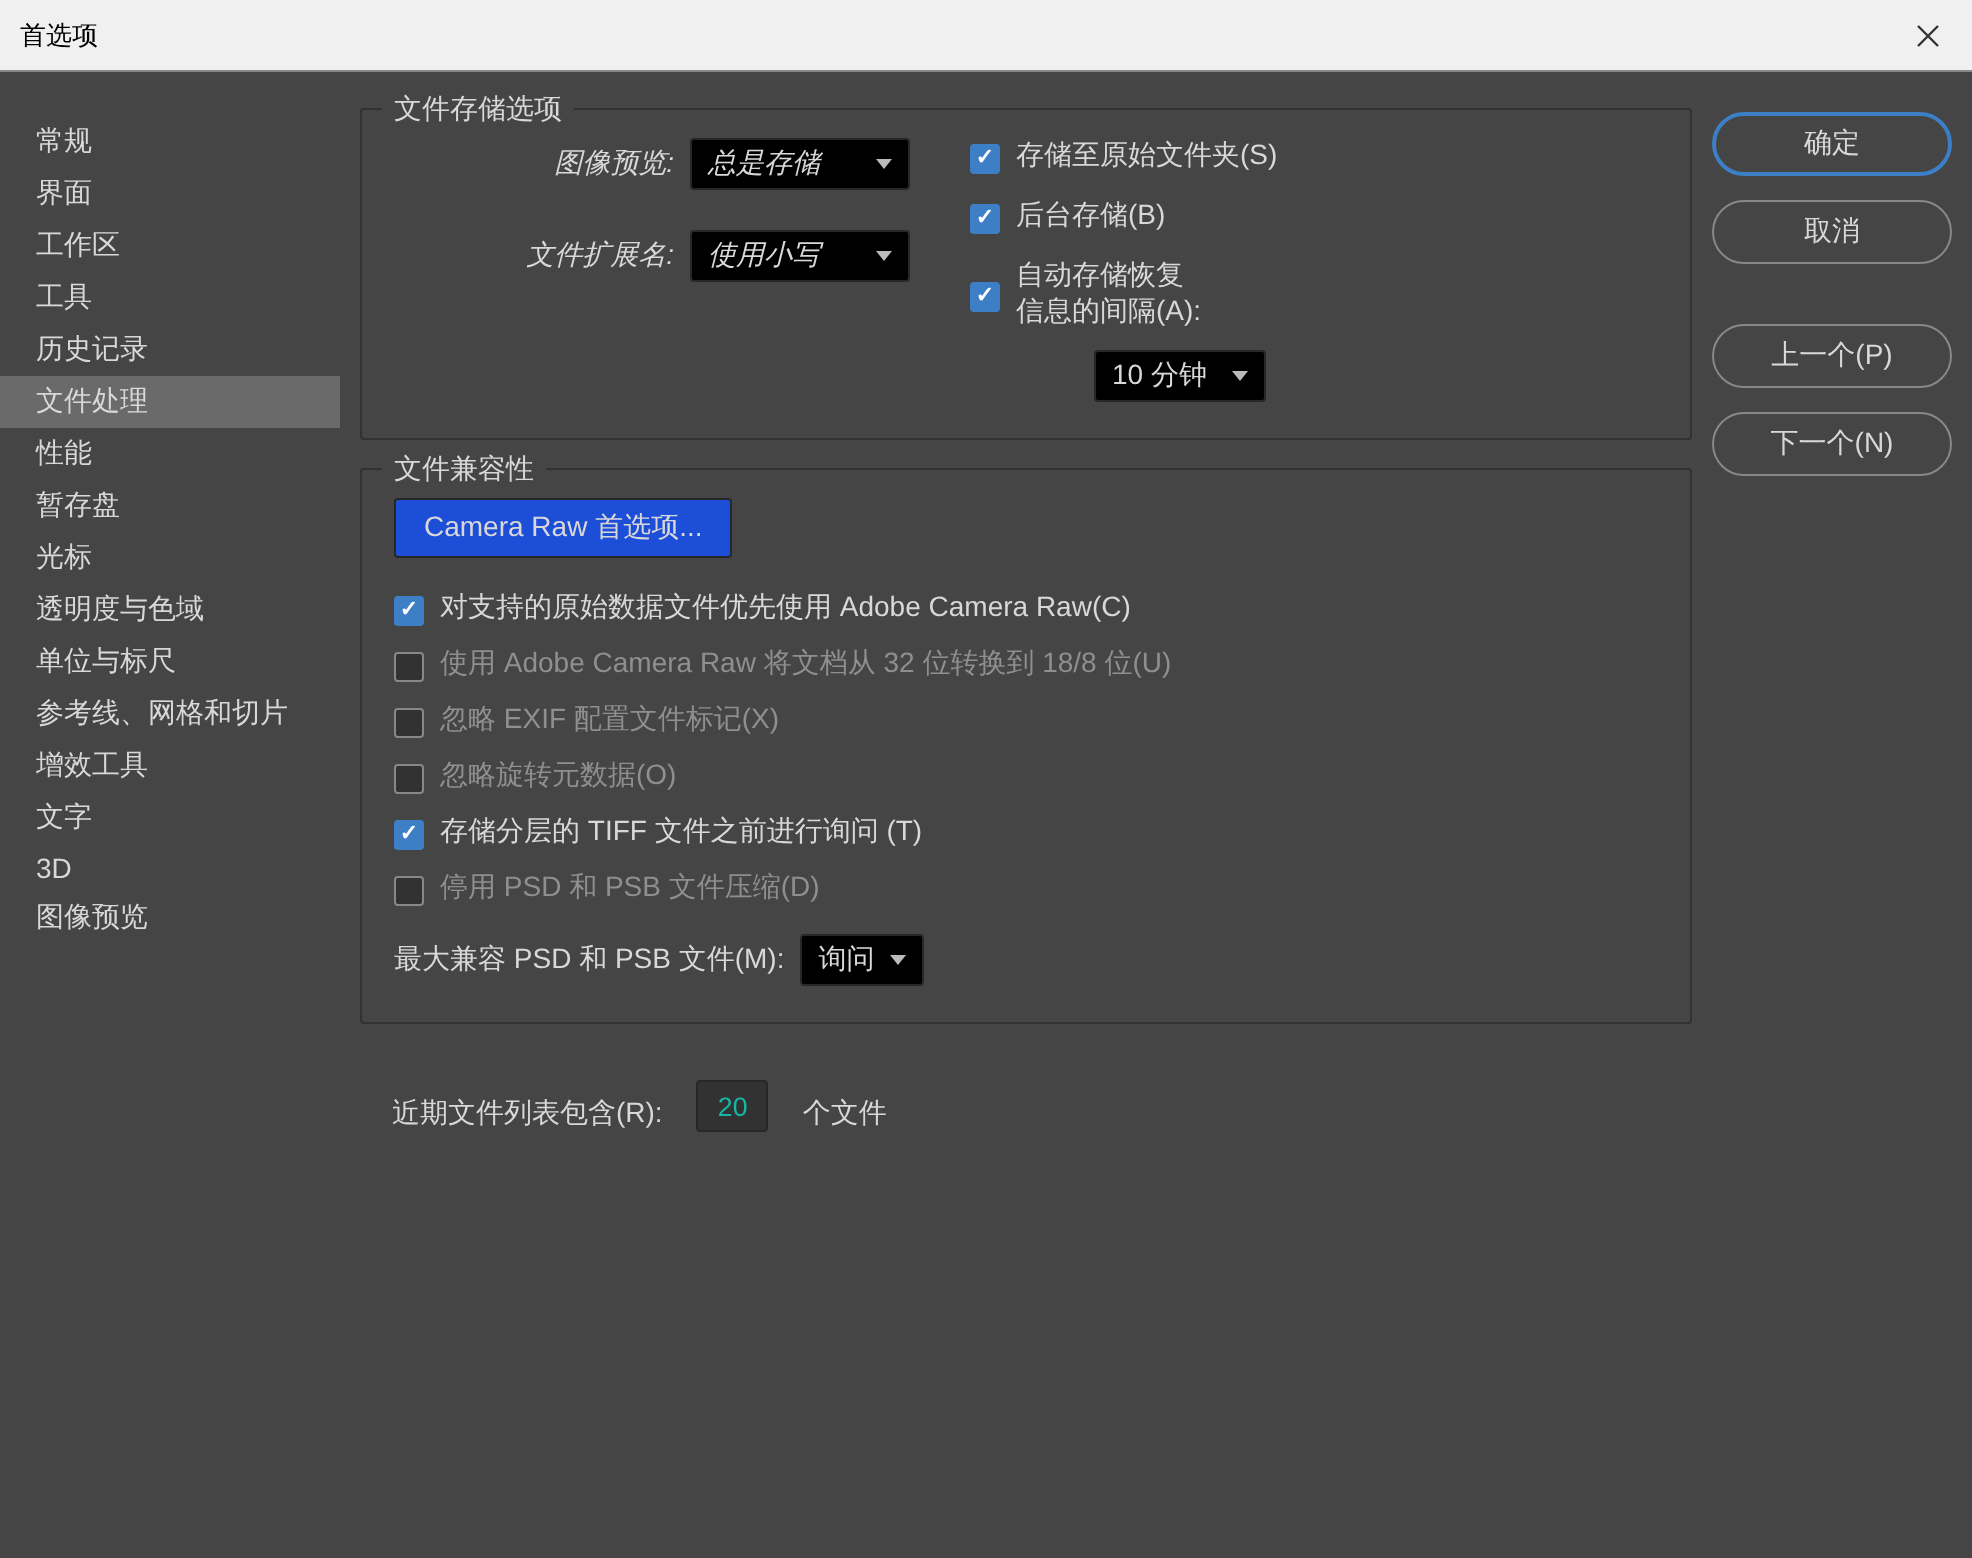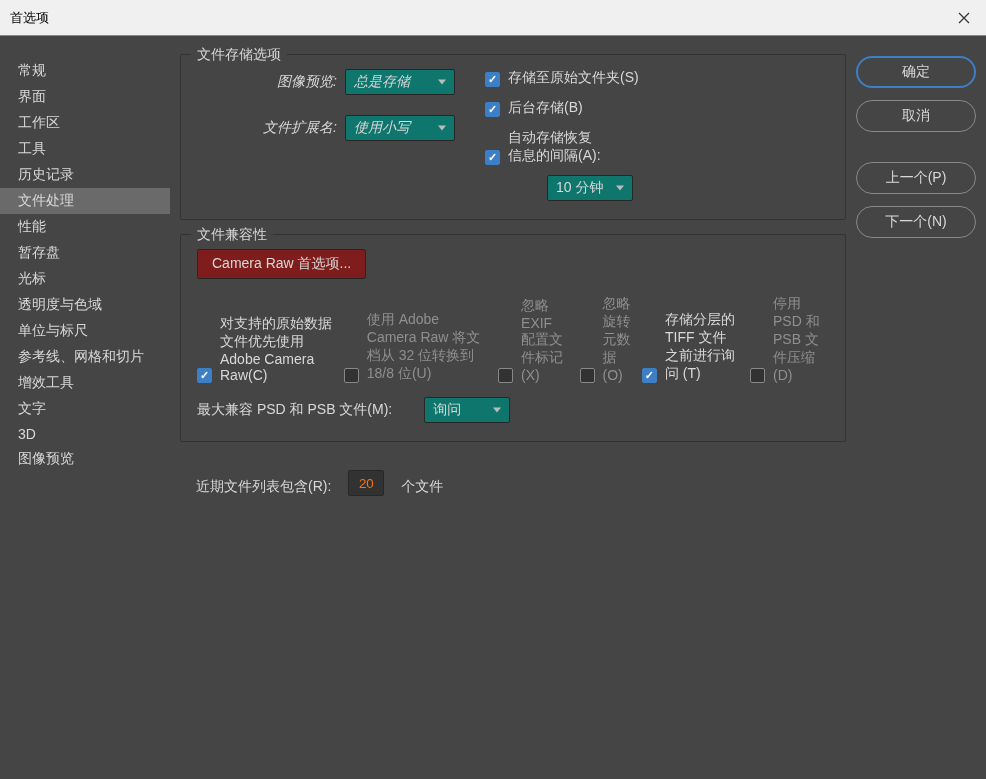--- a/index.html
+++ b/index.html
@@ -23,36 +23,36 @@
 .pill-btn.primary { border-color: #3d7fc6; border-width: 2px; }
 
 .group { border: 1px solid #323232; border-radius: 2px; padding: 14px 16px 18px 16px; margin-bottom: 14px; position: relative; }
 .group-title { position: absolute; top: -9px; left: 10px; background: #454545; padding: 0 6px; font-size: 14px; color: #d8d8d8; }
 
 .row { display: flex; align-items: center; gap: 8px; margin-bottom: 10px; min-height: 26px; }
 .row:last-child { margin-bottom: 0; }
 
 .label-r { width: 140px; text-align: right; color: #d8d8d8; }
 
-.select { background: #0f766e; border: 1px solid #272727; color: #d8d8d8; height: 26px; padding: 0 22px 0 8px; border-radius: 2px; cursor: pointer; position: relative; display: inline-flex; align-items: center; }
+.select { background: #000000; border: 1px solid #272727; color: #d8d8d8; height: 26px; padding: 0 22px 0 8px; border-radius: 2px; cursor: pointer; position: relative; display: inline-flex; align-items: center; }
 .select::after { content: ""; position: absolute; right: 8px; top: 50%; transform: translateY(-50%); border-left: 4px solid transparent; border-right: 4px solid transparent; border-top: 5px solid #bbb; }
 .select.w100 { width: 110px; }
 .select.w80 { width: 86px; }
-.select.w70 { width: 86px; margin-left: 24px; }
-
-.chk { display: flex; align-items: flex-end; gap: 8px; cursor: pointer; }
+.select.w70 { width: 62px; }
+
+.chk { display: flex; align-items: center; gap: 8px; cursor: pointer; }
 .chkbox { width: 15px; height: 15px; border: 1px solid #888; border-radius: 2px; background: #323232; display: inline-flex; align-items: center; justify-content: center; flex-shrink: 0; margin-top: 2px; }
 .chkbox.checked { background: #3d7fc6; border-color: #3d7fc6; }
 .chkbox.checked::after { content: "✓"; color: #fff; font-size: 11px; font-weight: bold; line-height: 1; }
 
-.chk-col { display: flex; flex-direction: row; gap: 10px; margin-left: 18px; }
-
-.btn-flat { background: #7f1d1d; border: 1px solid #272727; color: #d8d8d8; padding: 5px 14px; border-radius: 2px; cursor: pointer; display: inline-flex; align-items: center; }
-
-.text-input { background: #323232; border: 1px solid #272727; color: #f97316; height: 26px; padding: 0 6px; border-radius: 2px; width: 36px; text-align: center; }
+.chk-col { display: flex; flex-direction: column; gap: 10px; margin-left: 18px; }
+
+.btn-flat { background: #1d4ed8; border: 1px solid #272727; color: #d8d8d8; padding: 5px 14px; border-radius: 2px; cursor: pointer; display: inline-flex; align-items: center; }
+
+.text-input { background: #323232; border: 1px solid #272727; color: #14b8a6; height: 26px; padding: 0 6px; border-radius: 2px; width: 36px; text-align: center; }
 
 .recent-row { display: flex; align-items: flex-end; gap: 17px; padding: 14px 0 0 16px; }
 .disabled { color: #8f8f8f; }
 
 .storage-top { display: flex; gap: 30px; }
 .left-selects { display: flex; flex-direction: column; gap: 10px; font-style: italic; }
 .right-checks { display: flex; flex-direction: column; gap: 12px; }
 .interval-select-row { margin-top: 10px; padding-left: 62px; }
 </style>
 </head>

